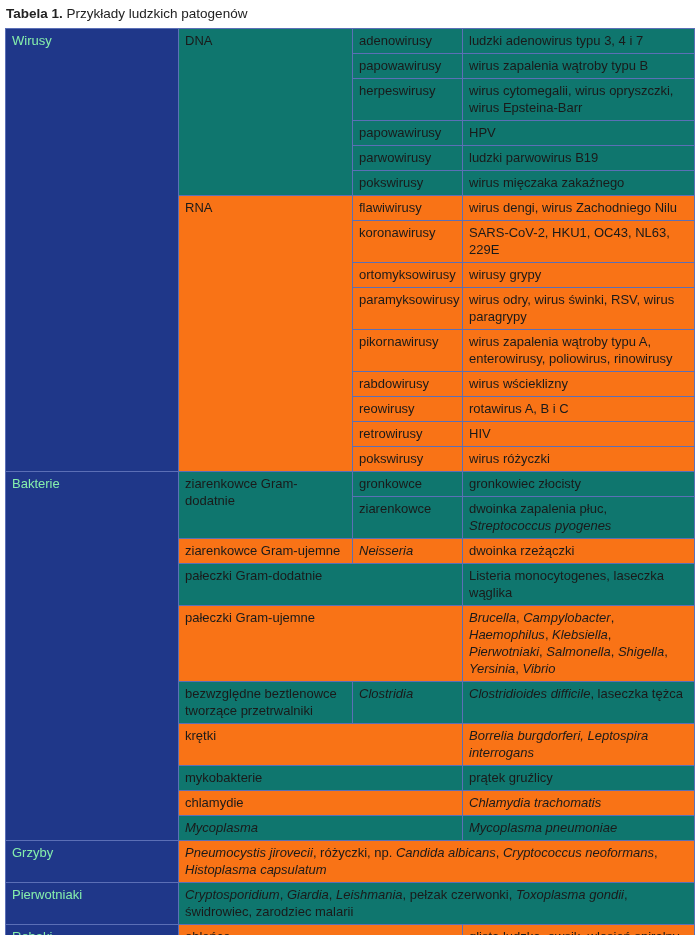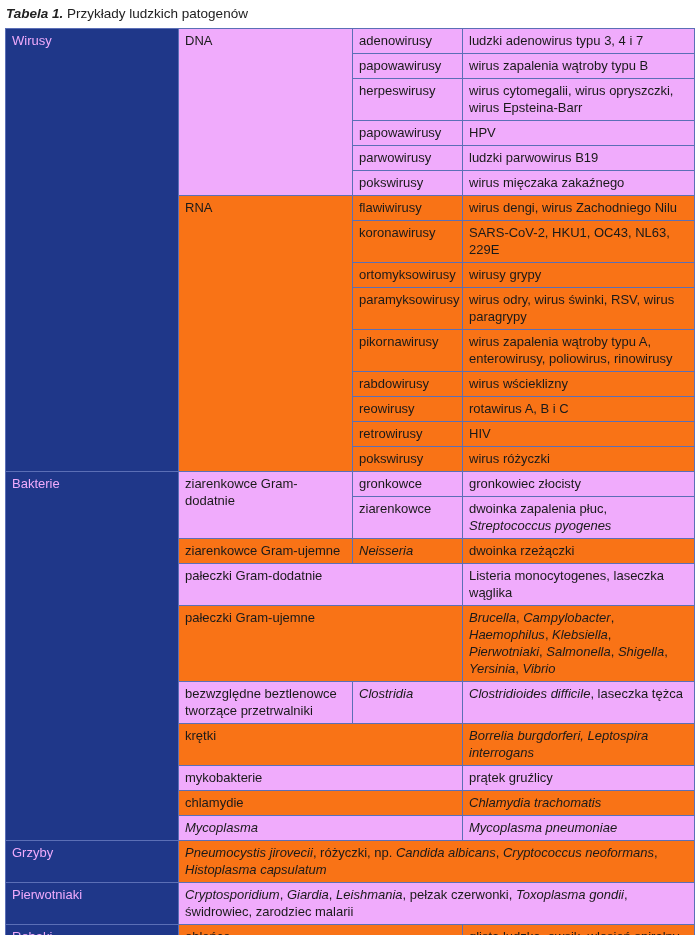--- a/index.html
+++ b/index.html
@@ -1,27 +1,27 @@
 <!DOCTYPE html>
 <html><head>
 <meta charset="utf-8">
 <style>
   html, body { margin: 0; padding: 0; background: #ffffff; }
   body { width: 700px; height: 935px; overflow: hidden; font-family: "Liberation Sans", sans-serif; color: #1a1a1a; }
   .caption { position: absolute; left: 6px; top: 6px; font-size: 13.5px; color: #222; }
-  .caption b { font-weight: bold; font-style: italic; }
+  .caption b { font-weight: bold; }
   table.pat {
     position: absolute; left: 5px; top: 28px; width: 689px;
     border-collapse: collapse; table-layout: fixed; font-size: 13px; line-height: 17px;
   }
   table.pat td {
     border: 1.5px solid #5b6fb6; padding: 3px 6px 4px 6px; vertical-align: top;
   }
-  td.cat { background: #1f3789; color: #f0abfc; border-color: #1f3789; border-bottom: 2px solid #8090c8; }
-  td.lav { background: #f0abfc; }
+  td.cat { background: #1f3789; color: #86efac; border-color: #1f3789; border-bottom: 2px solid #8090c8; }
+  td.lav { background: #0f766e; }
   td.wht { background: #f97316; }
   i { font-style: italic; }
 </style>
 </head>
 <body>
 
 <div class="caption"><b>Tabela 1.</b> <span>Przykłady ludzkich patogenów</span></div>
 
 <table class="pat">
   <colgroup>

